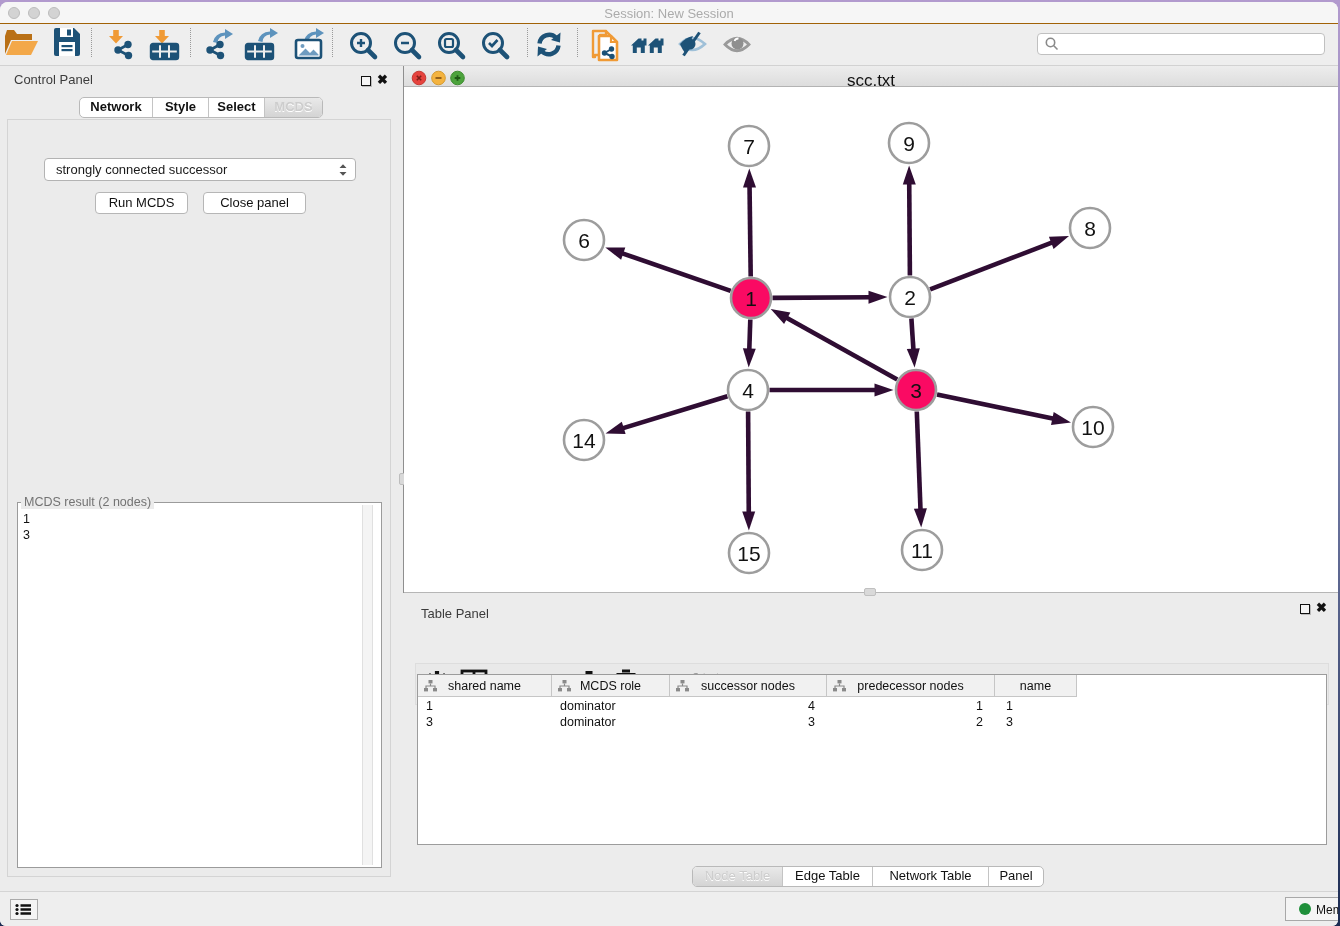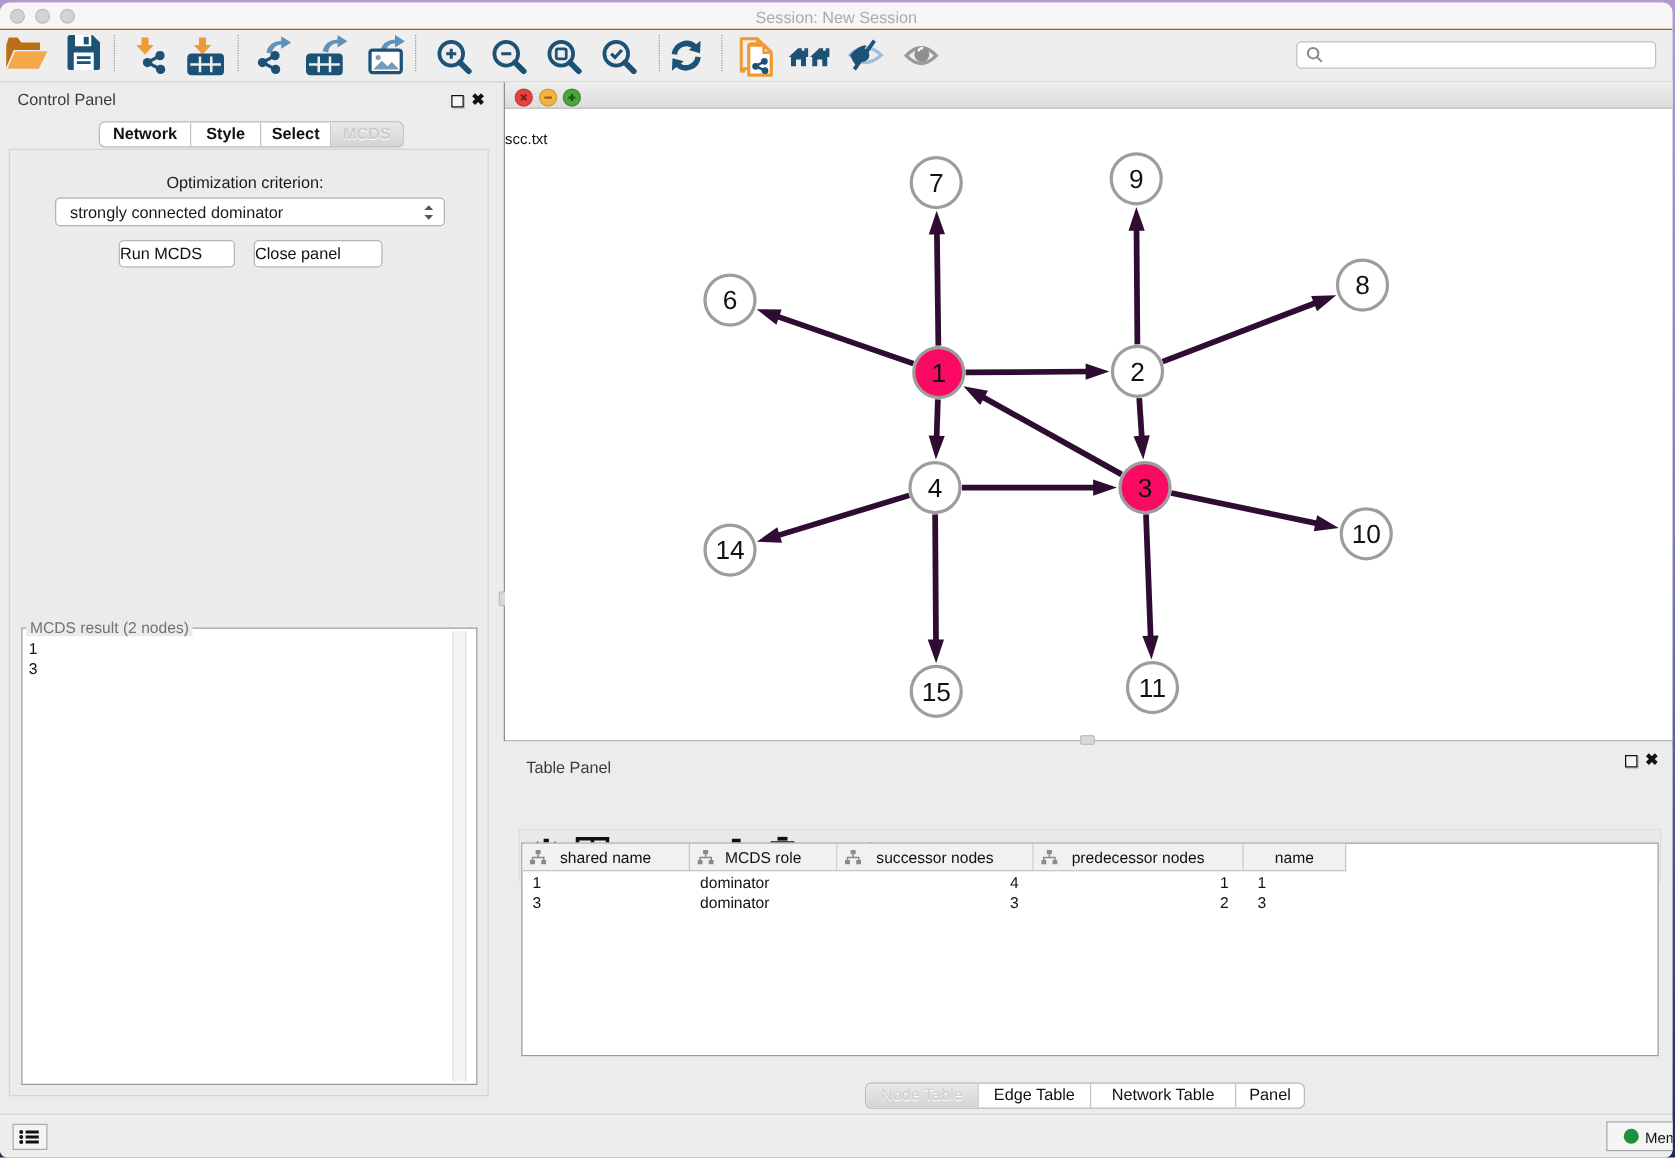--- a/index.html
+++ b/index.html
@@ -33,41 +33,41 @@
 .seg .sel{background:linear-gradient(#e9e9e9,#d4d4d4);color:#cdcdcd;
  text-shadow:0 1px 0 #fff;}
 #tabs1{left:79px;top:31px;height:19px;font-weight:bold;}
 #tabs1 div{line-height:18px;}
 #optlabel{position:absolute;left:0;top:72px;width:392px;text-align:center;
  font-size:13px;color:#1a1a1a;}
 #combo{position:absolute;left:44px;top:92px;width:312px;height:23px;background:#fff;
  border:1px solid #b3b3b3;border-radius:4px;box-sizing:border-box;}
 #combo span{position:absolute;left:11px;top:3px;font-size:13px;color:#1a1a1a;}
 .btn{position:absolute;top:126px;height:22px;background:#fff;border:1px solid #b6b6b6;
- border-radius:4px;font-size:13px;color:#111;line-height:20px;
+ border-radius:4px;font-size:13px;color:#111;text-align:center;line-height:20px;
  box-sizing:border-box;}
 
 #grp{position:absolute;left:17px;top:436px;width:365px;height:366px;
  border:1px solid #9b9b9b;background:#fff;box-sizing:border-box;}
 #grplabel{position:absolute;left:21px;top:429px;background:#ebebeb;padding:0 3px;
  font-size:12.5px;color:#737373;}
 #grptext{position:absolute;left:5px;top:8px;font-size:12.5px;color:#111;line-height:16px;}
 #grpsb{position:absolute;right:8px;top:2px;width:9px;height:360px;background:#f4f4f4;
  border-left:1px solid #e0e0e0;border-right:1px solid #e0e0e0;}
 
 #vdiv{position:absolute;left:403px;top:64px;width:1px;height:527px;background:#8f8f8f;}
 #vgrip{position:absolute;left:399px;top:471px;width:7px;height:10px;background:#d9d9d9;
  border:1px solid #bdbdbd;border-radius:2px;}
 
 #nframe{position:absolute;left:404px;top:64px;width:934px;height:527px;background:#fff;border-bottom:1px solid #b6b6b6;box-sizing:border-box;}
 #ntitle{position:absolute;left:0;top:0;width:100%;height:21px;
  background:linear-gradient(#ededed,#dddddd);border-bottom:1px solid #b3b3b3;
  box-sizing:border-box;}
-#ntext{position:absolute;top:5px;left:0;width:100%;text-align:left;font-size:12px;
- color:#111;margin-top:33px;}
+#ntext{position:absolute;top:5px;left:0;width:100%;text-align:center;font-size:17px;
+ color:#111;}
 #hgrip{position:absolute;left:864px;top:586px;width:10px;height:6px;background:#d9d9d9;
  border:1px solid #c0c0c0;border-radius:2px;}
 
 #tpanel{position:absolute;left:404px;top:595px;width:934px;height:293px;background:#ececec;}
 #tphead{position:absolute;left:17px;top:9px;font-size:13px;color:#3c3c3c;}
 #ttoolbar{position:absolute;left:11px;top:30px;width:912px;height:40px;
  background:#e9e9e9;border:1px solid #dddddd;margin-top:36px;}
 #tbl{position:absolute;left:13px;top:77px;width:908px;height:169px;background:#fff;
  border:1px solid #9c9c9c;}
 .th{position:absolute;top:0;height:22px;background:#f1f1f1;border-right:1px solid #c6c6c6;
@@ -244,23 +244,22 @@
     <div id="cphead">Control Panel</div>
     <div class="fltsq" style="left:361px;top:10px"></div>
     <div class="fltx" style="left:377px;top:6px">✖</div>
     <div id="cpbody"></div>
     <div class="seg" id="tabs1">
       <div style="width:73px">Network</div>
       <div style="width:56px">Style</div>
       <div style="width:56px">Select</div>
       <div class="sel" style="width:57px">MCDS</div>
     </div>
-    <div id="optlabel">Optimization criterion:</div>
     <div id="combo">
-        <span>strongly connected dominator</span>
+        <span>strongly connected successor</span>
       <svg width="10" height="14" style="position:absolute;right:7px;top:4px" viewBox="0 0 10 14">
        <path d="M1.5 5 L5 1.2 L8.5 5 Z M1.5 9 L5 12.8 L8.5 9 Z" fill="#555"></path>
         </svg>
     </div>
     <div class="btn" style="left:95px;width:93px">Run MCDS</div>
     <div class="btn" style="left:203px;width:103px">Close panel</div>
     <div id="grp">
       <div id="grptext">1<br>3</div>
       <div id="grpsb"></div>
     </div>

